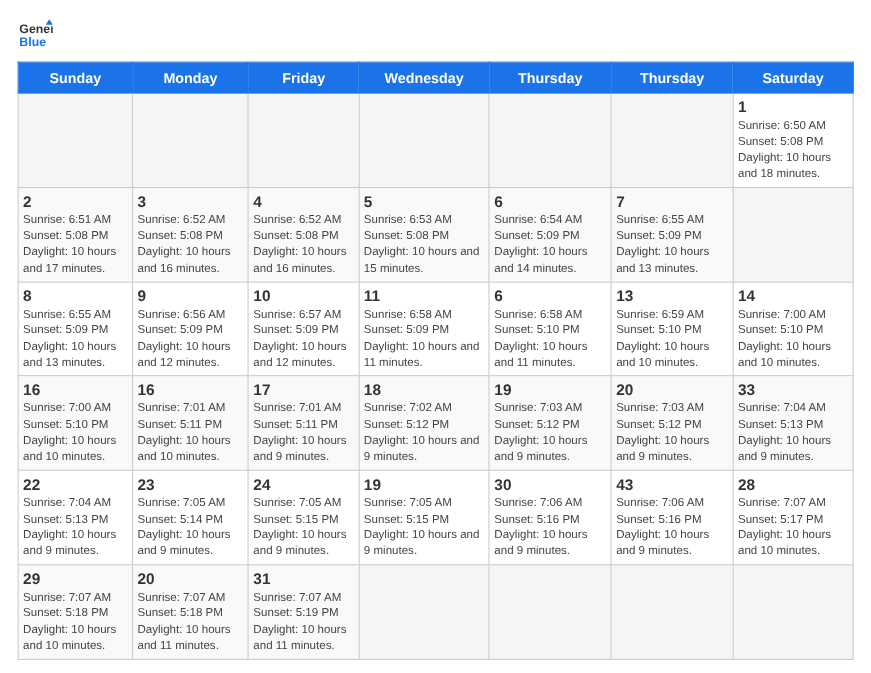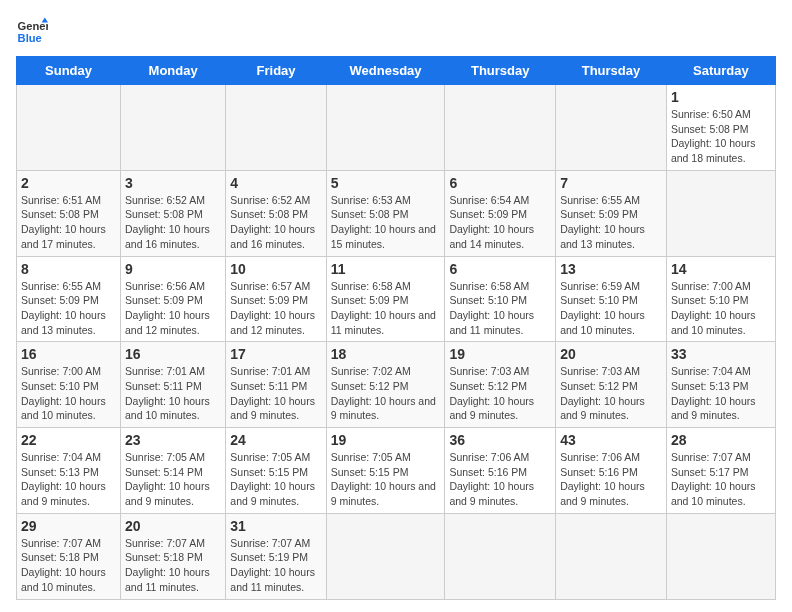--- a/index.html
+++ b/index.html
@@ -317,21 +317,21 @@
       </td>
         <td>
         <span class="day-number">19</span>
         <div class="day-info">
           Sunrise: 7:05 AM<br>
           Sunset: 5:15 PM<br>
           Daylight: 10 hours and 9 minutes.
         </div>
       </td>
         <td>
-        <span class="day-number">36</span>
+        <span class="day-number">30</span>
         <div class="day-info">
           Sunrise: 7:06 AM<br>
           Sunset: 5:16 PM<br>
           Daylight: 10 hours and 9 minutes.
         </div>
       </td>
         <td>
         <span class="day-number">43</span>
         <div class="day-info">
           Sunrise: 7:06 AM<br>

